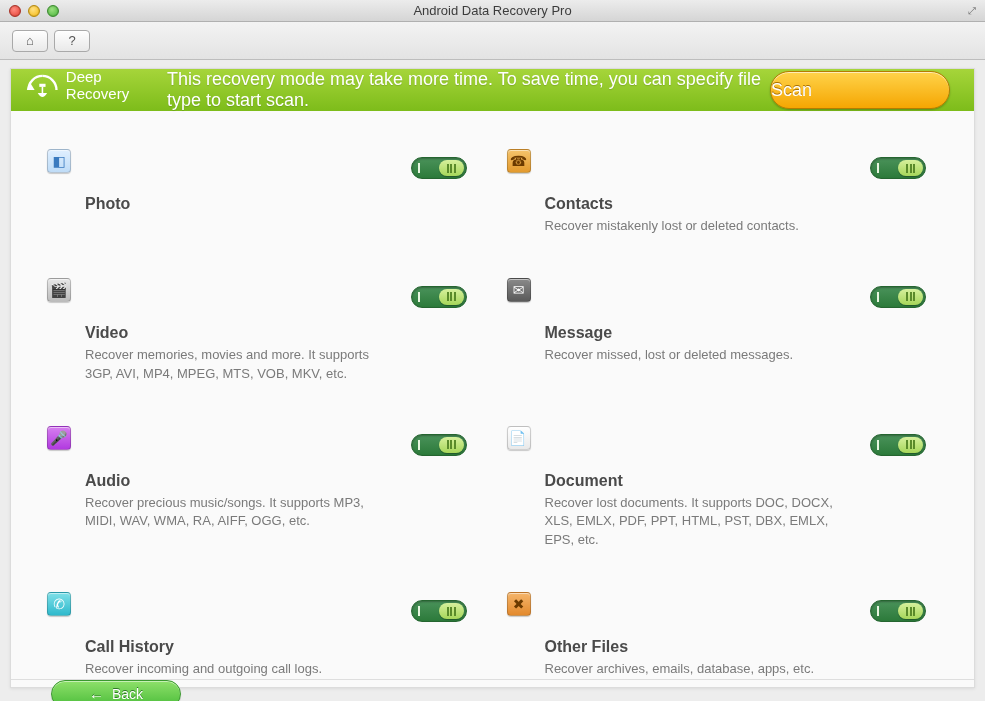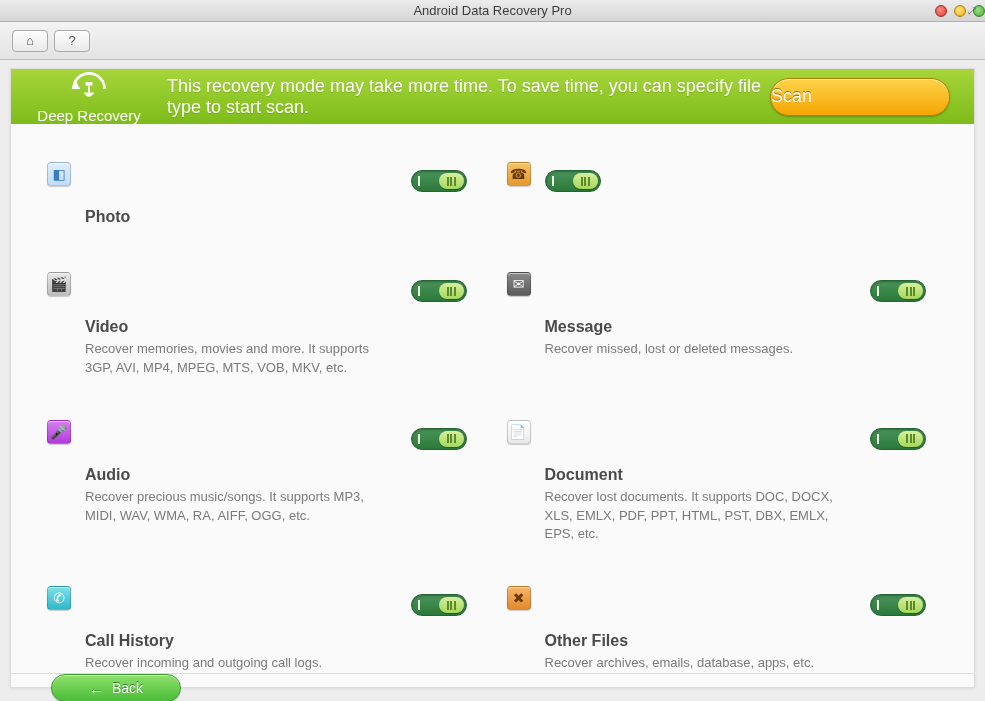--- a/index.html
+++ b/index.html
@@ -10,21 +10,20 @@
     height: 701px;
     overflow: hidden;
   }
   .titlebar {
     height: 22px;
     background: linear-gradient(#ececec, #d5d5d5);
     border-bottom: 1px solid #b0b0b0;
     display: flex;
     align-items: center;
     position: relative;
-    justify-content: flex-end;
   }
   .traffic-lights {
     display: flex;
     gap: 7px;
     padding-left: 9px;
   }
   .tl { width: 12px; height: 12px; border-radius: 50%; box-shadow: inset 0 0 1px rgba(0,0,0,.4); }
   .tl-close { background: radial-gradient(circle at 40% 35%, #ff8a80, #e33e32); border:1px solid #a83126;}
   .tl-min   { background: radial-gradient(circle at 40% 35%, #ffe082, #f5b90f); border:1px solid #b5880c;}
   .tl-zoom  { background: radial-gradient(circle at 40% 35%, #9be07f, #48b43a); border:1px solid #3a8a2e;}
@@ -72,22 +71,22 @@
   .banner {
     height: 88px;
     background: linear-gradient(#a6d53a, #7dbc1a);
     display: flex;
     align-items: center;
     color: #fff;
     padding: 0 24px 0 8px;
   }
   .deep-block {
     display: flex;
-    flex-direction: column;
-    align-items: center;
+    flex-direction: row;
+    align-items: flex-start;
     justify-content: center;
     width: 140px;
   }
   .deep-block svg { width: 52px; height: 40px; }
   .deep-label { font-size: 15px; color: #fff; font-weight: 500; margin-top:-2px;}
   .banner-text {
     flex: 1;
     font-size: 18px;
     text-shadow: 0 1px 1px rgba(0,0,0,.15);
     padding-left: 8px;
@@ -236,20 +235,24 @@
           <div class="cat-title">Photo</div>
         </div>
         <div class="toggle">
           <div class="knob">
             <div class="mid"></div>
           </div>
         </div>
       </div>
       <div class="cat">
         <div class="cat-icon" style="background: linear-gradient(rgb(245, 195, 107), rgb(227, 154, 46)); color: rgb(107, 58, 0); border: 1px solid rgba(0, 0, 0, 0.18);">☎</div>
+        <div class="cat-body">
+          <div class="cat-title">Contacts</div>
+          <div class="cat-desc">Recover mistakenly lost or deleted contacts.</div>
+        </div>
         <div class="toggle">
           <div class="knob">
             <div class="mid"></div>
           </div>
         </div>
       </div>
       <div class="cat">
         <div class="cat-icon" style="background: linear-gradient(rgb(231, 231, 231), rgb(188, 188, 188)); color: rgb(58, 58, 58); border: 1px solid rgba(0, 0, 0, 0.18);">🎬</div>
         <div class="cat-body">
           <div class="cat-title">Video</div>

